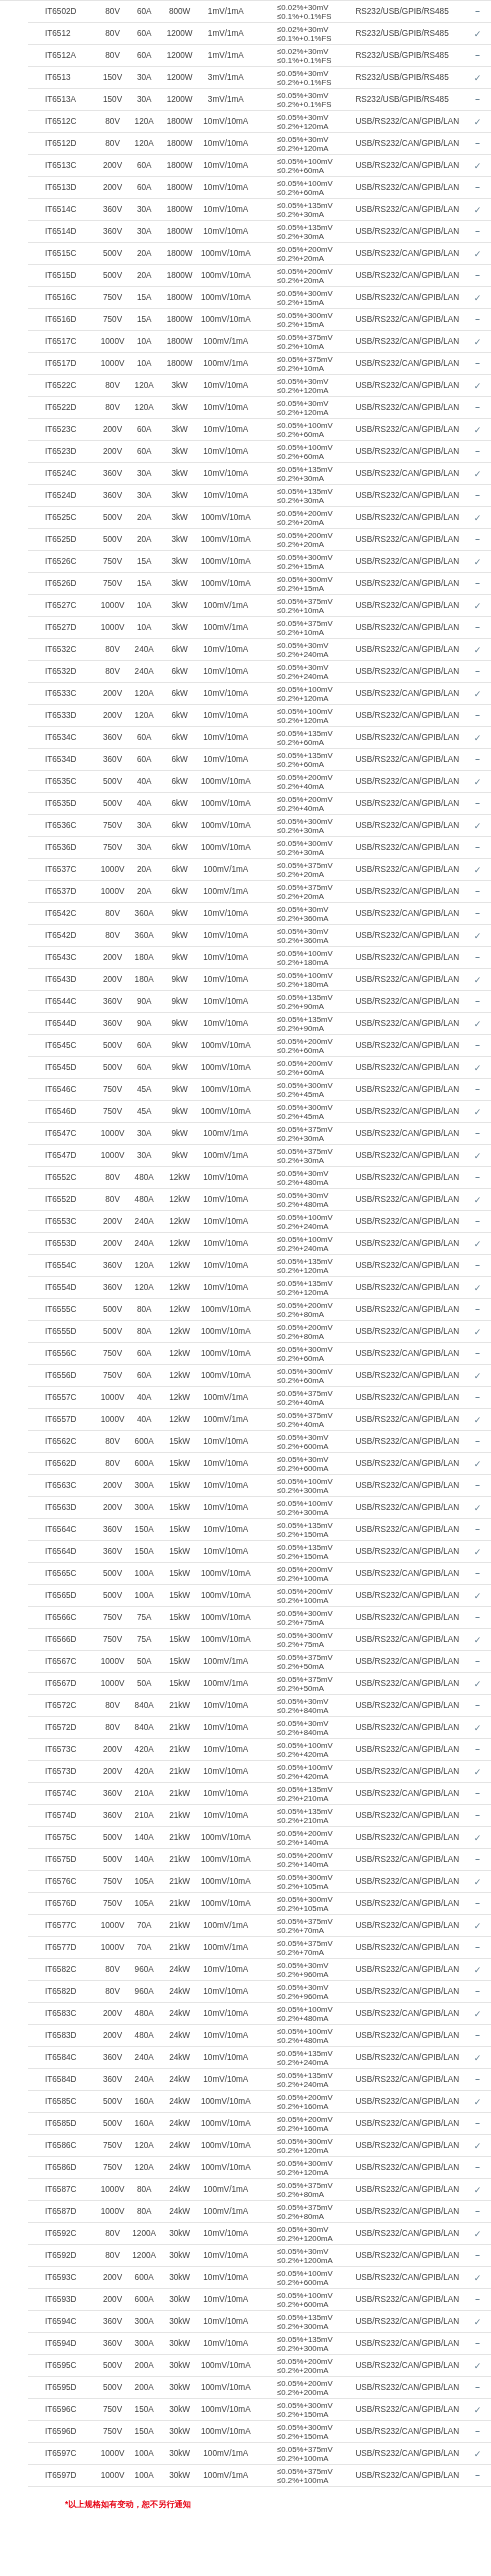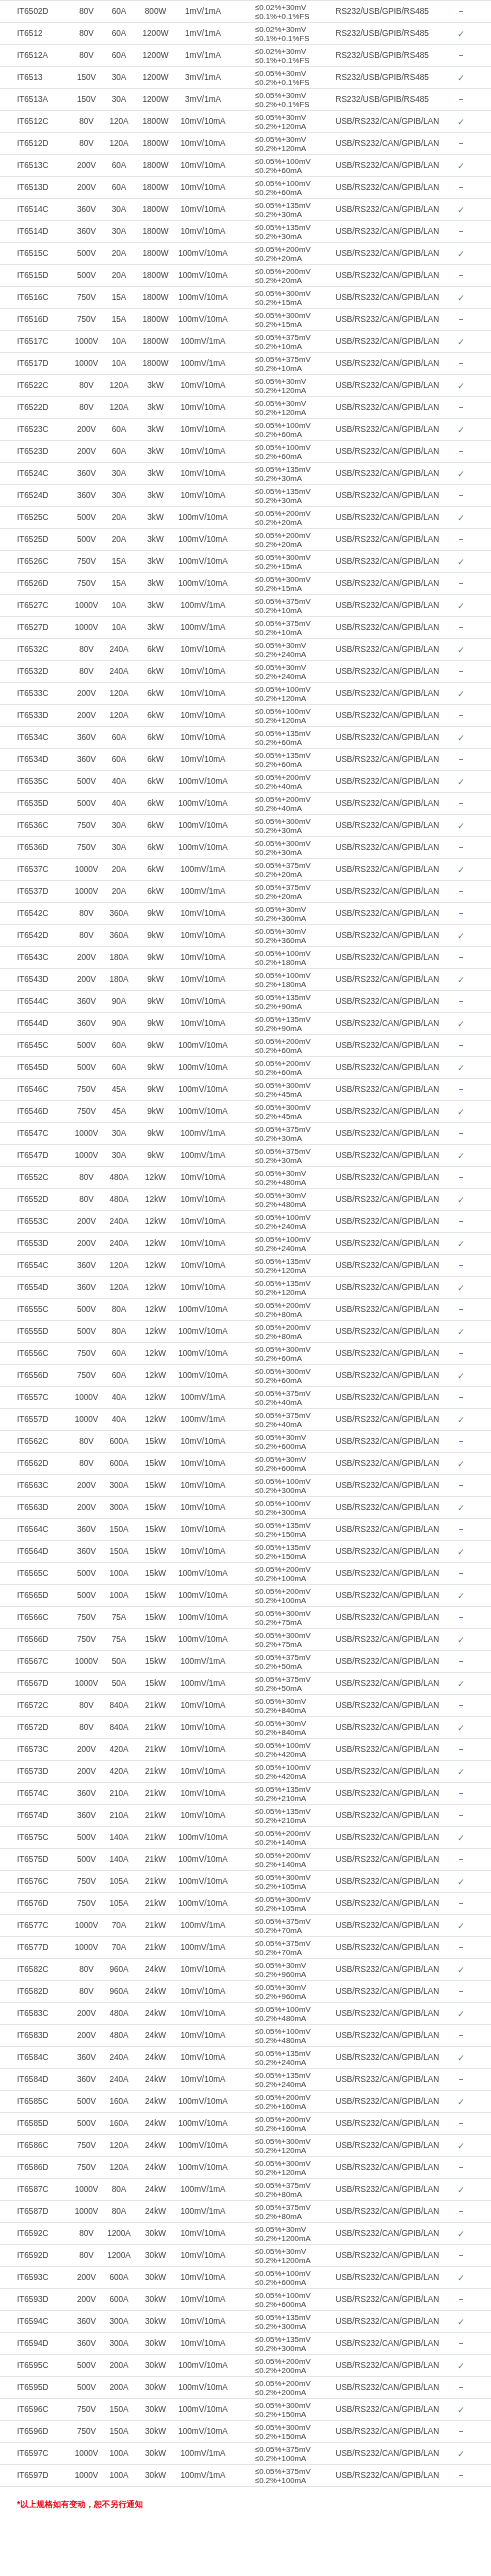--- a/index.html
+++ b/index.html
@@ -2,41 +2,42 @@
 <html style="font-size:12px"><head>
 <meta charset="utf-8">
 <style>
   html,body { margin:0; padding:0; background:#ffffff; }
   body {
     width:492px; height:2576px;
     font-family:"Liberation Sans", sans-serif;
     color:#3f3f3f;
     overflow:hidden;
   }
-  .spec-table { border-top:0.7px solid #e4e4e4; }
+  .spec-table { border-top:0.7px solid #e4e4e4;padding-left:28px; }
   .row {
     display:flex; align-items:center;
     height:22px; box-sizing:border-box;
     border-bottom:0.7px solid #e4e4e4;
     background:#ffffff;
   }
   .cell { font-size:8.2px; box-sizing:border-box; white-space:nowrap; }
   .c-model   { width:71px;  padding-left:17px; }
   .c-voltage { width:31px;  text-align:center; }
   .c-current { width:34px;  text-align:center; }
   .c-power   { width:39px;  text-align:center; }
   .c-res     { width:56px;  text-align:center; }
   .c-acc     { width:100px; padding-left:24px; font-size:7.8px; line-height:9px; }
   .c-iface   { width:115px; padding-left:4.5px; }
   .c-mark    { width:30px;  text-align:center; }
   .c-mark.check { color:#5f7a8c; font-size:9px; }
   .c-mark.dash  { color:#5f7a8c; font-weight:bold; font-size:8.2px; }
   .footnote {
     color:#e60012; font-size:8.2px; font-weight:bold;
     padding:12px 0 0 17px;
+    margin-left:48px;
   }
 </style>
 </head>
 <body>
 
 <div class="spec-table">
   <div>
       <div class="row">
     <div class="cell c-model">IT6502D</div>
     <div class="cell c-voltage">80V</div>

